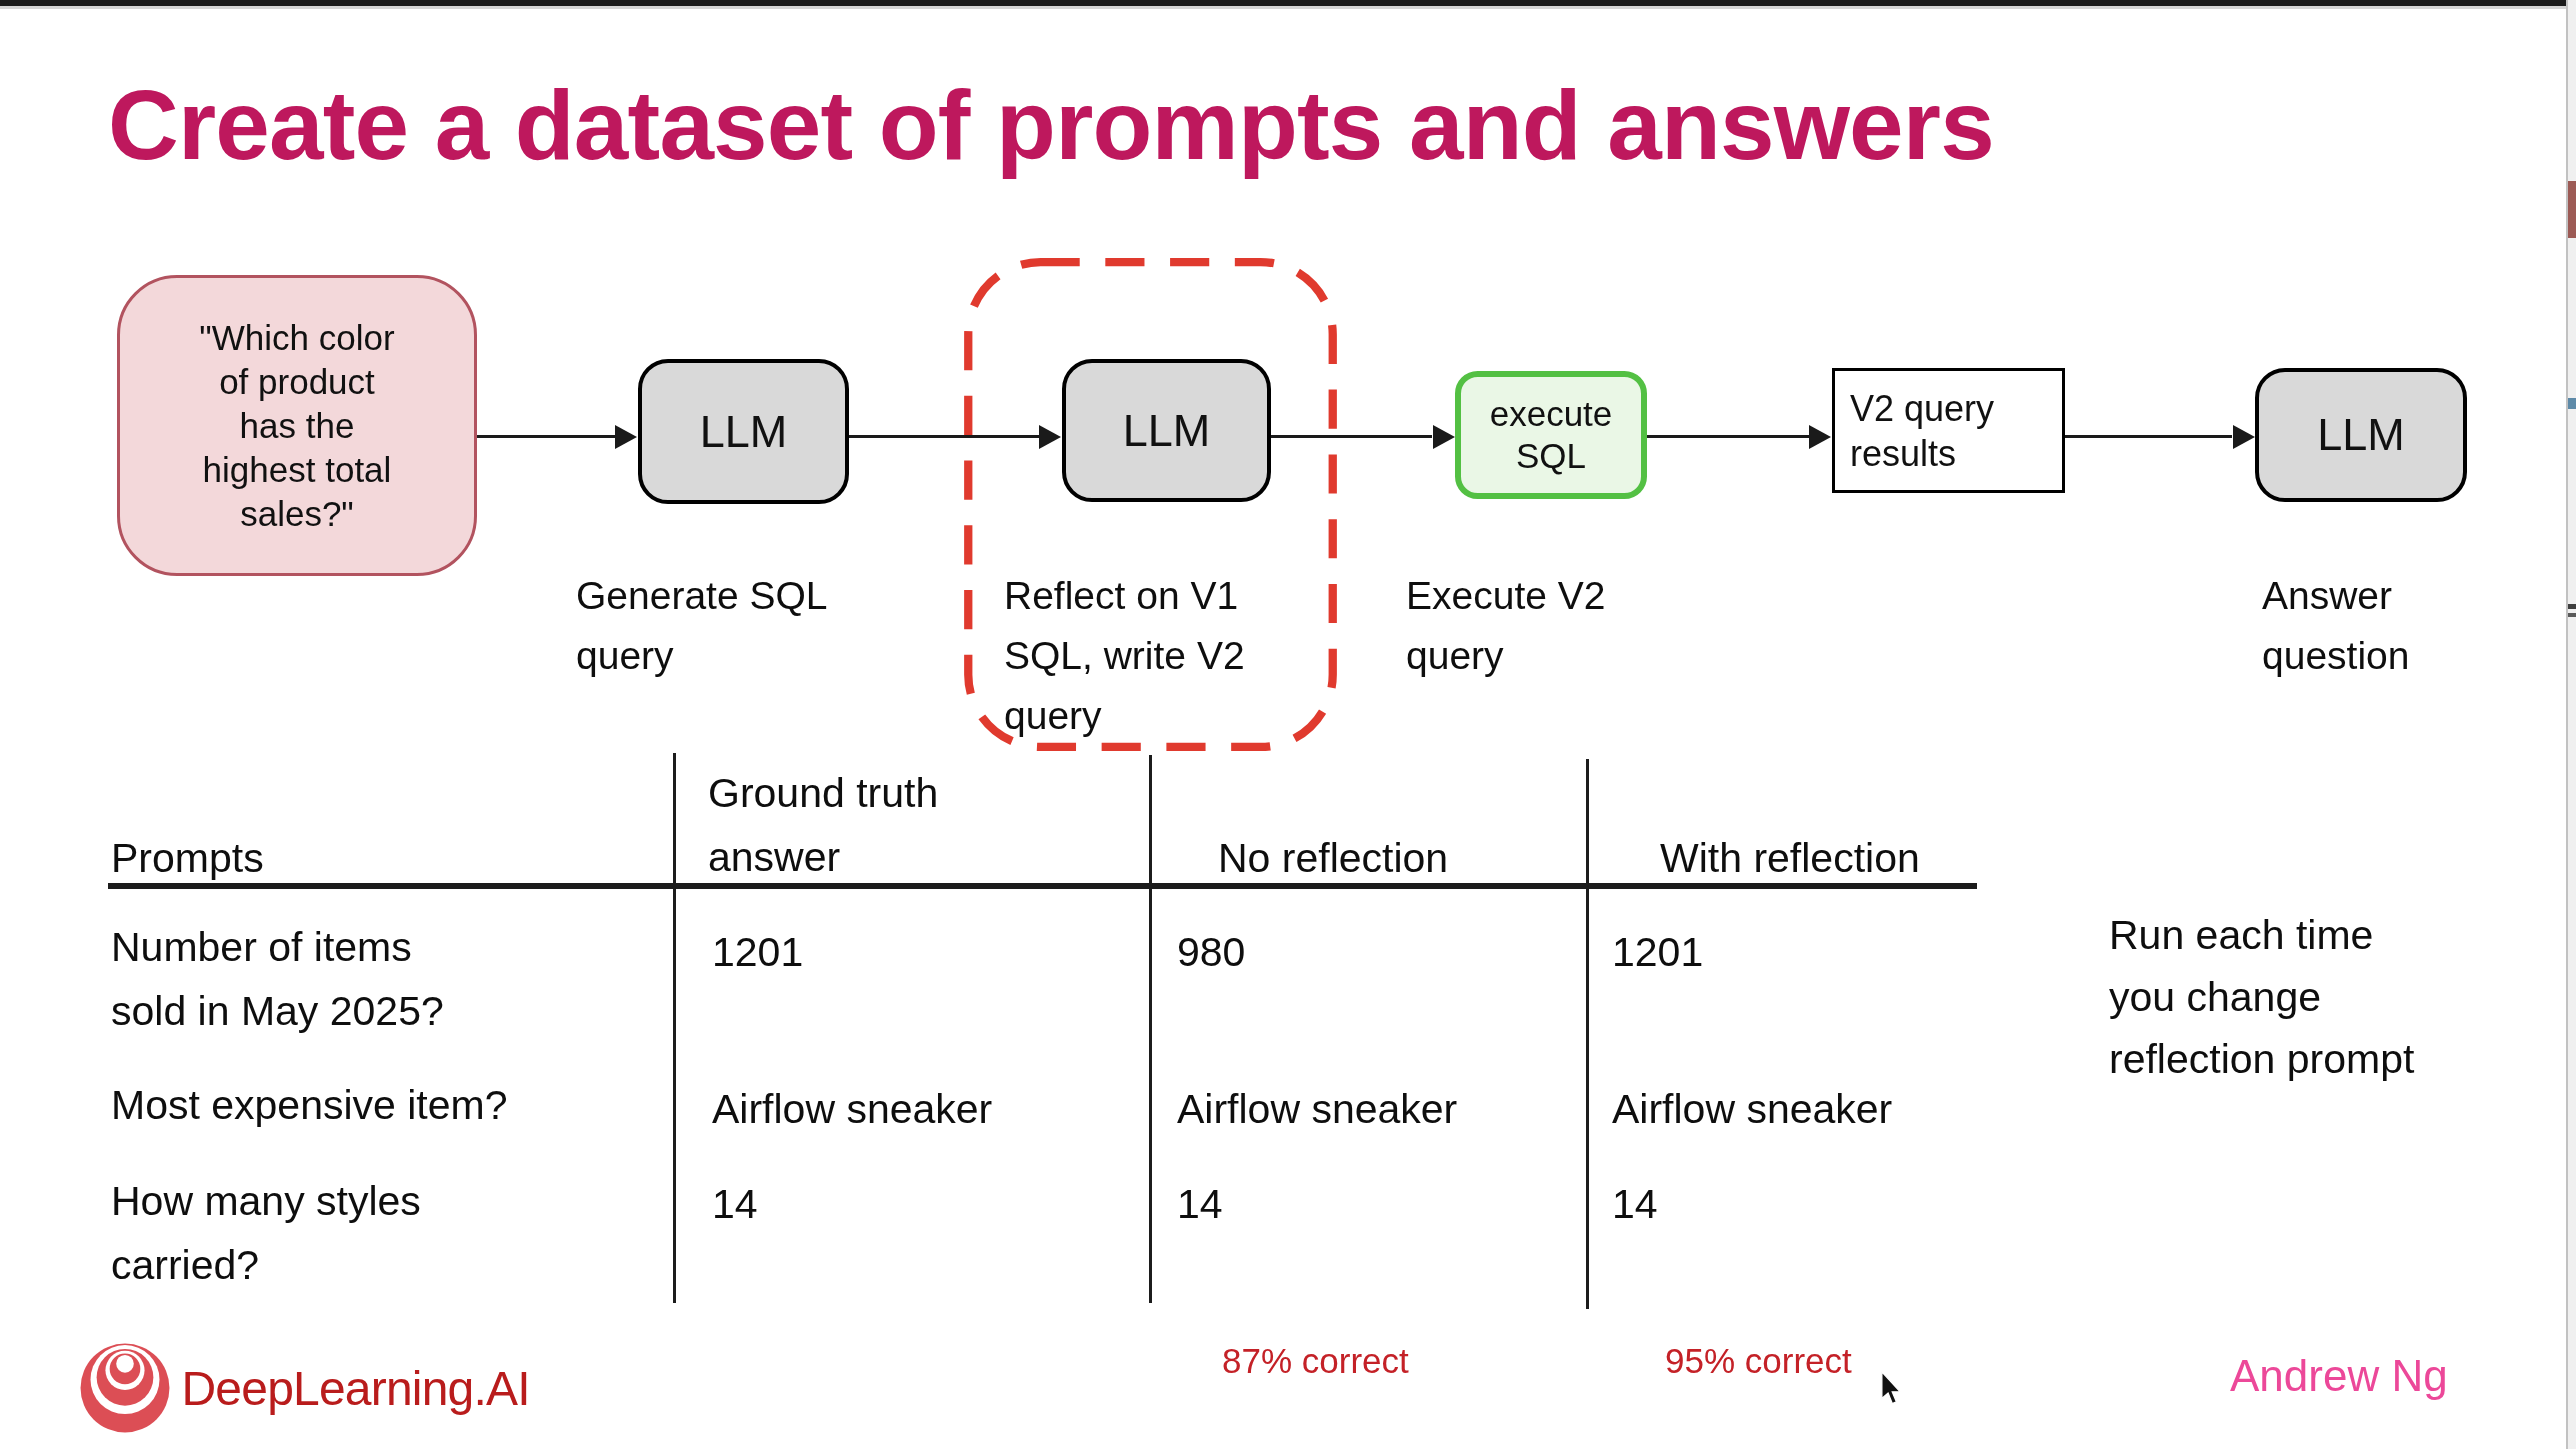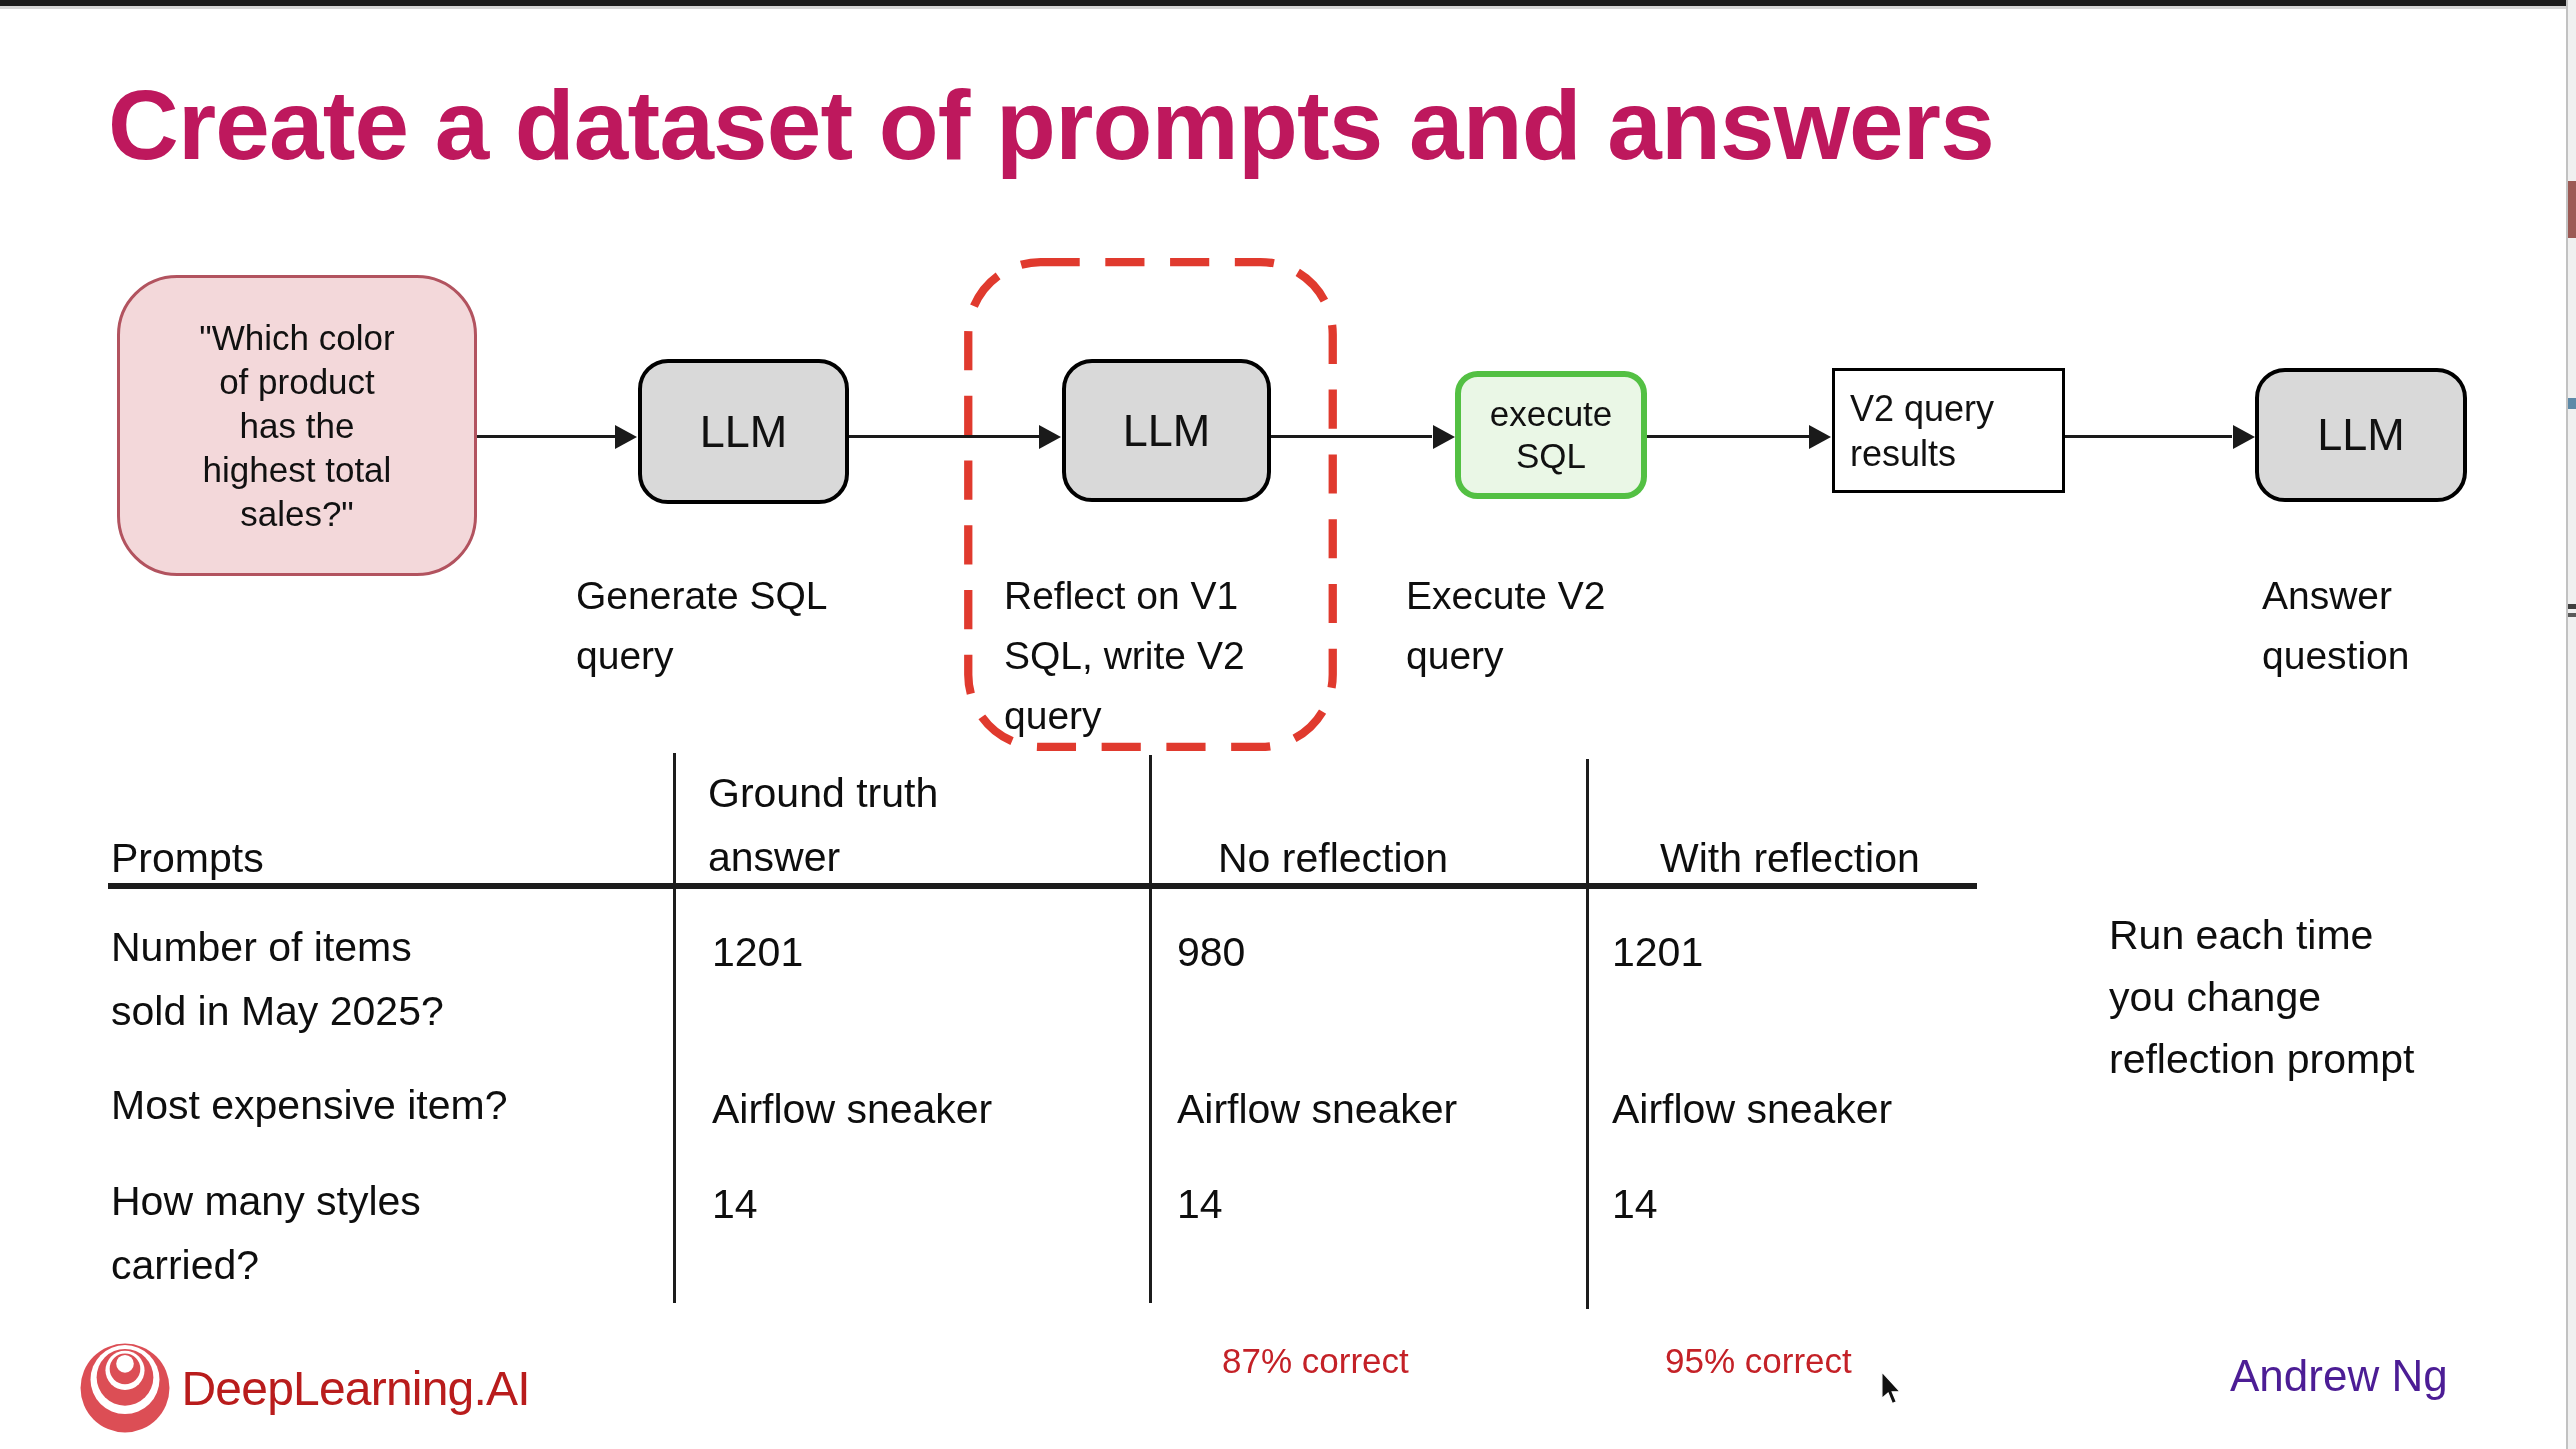--- a/index.html
+++ b/index.html
@@ -37,21 +37,21 @@
   .arrow-line{height:3px;background:#1a1a1a;}
   .arrow-head{width:0;height:0;border-left:22.6px solid #1a1a1a;border-top:12px solid transparent;border-bottom:12px solid transparent;}
   
   .step-label{font-size:39px;line-height:60px;font-weight:500;color:#0e0e0e;}
   
   .tbl-text{font-size:41px;line-height:64px;font-weight:400;color:#0e0e0e;}
   .vline{width:3px;background:#1c1c1c;}
   .hline{height:6px;background:#1c1c1c;}
   .score{font-size:35px;font-weight:500;color:#c42127;}
   .side-note{font-size:41px;line-height:62px;font-weight:500;color:#0e0e0e;}
-  .author{font-size:44px;font-weight:500;color:#4c1d95;}
+  .author{font-size:44px;font-weight:500;color:#ec4899;}
   
   .logo-wrap{left:79px;top:1339px;height:98px;display:flex;align-items:center;gap:10.5px;}
   .logo-text{font-size:48px;font-weight:400;color:#b91c1c;letter-spacing:-0.8px;}
   
   .scroll-sep{left:2566px;top:0;width:2.3px;height:1449px;background:#c2c2c2;}
   .scroll-strip{left:2568px;top:0;width:7.5px;height:1449px;background:#f0f0f0;}
   .mark-red{left:2568px;top:181px;width:7.5px;height:57px;background:#9c5a55;}
   .mark-blue{left:2568px;top:398px;width:7.5px;height:10.5px;background:#5e8aa8;}
   .mark-dark1{left:2568px;top:604px;width:7.5px;height:5.3px;background:#3f3f3f;}
   .mark-dark2{left:2568px;top:613px;width:7.5px;height:3.8px;background:#5a5a5a;}

